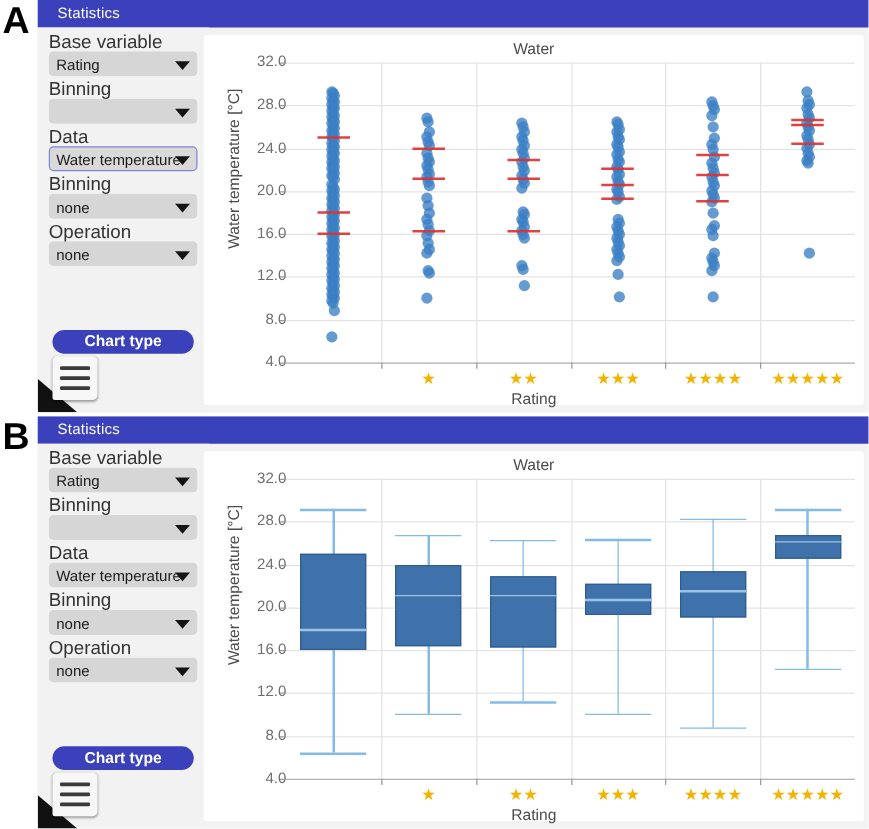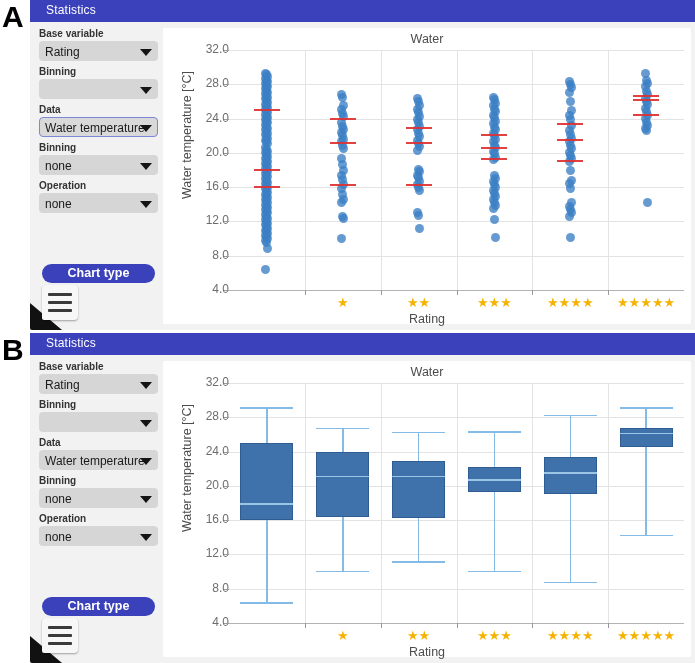--- a/index.html
+++ b/index.html
@@ -37,21 +37,21 @@
     position: absolute; left: 16px; top: 3px;
     color: #ffffff; font-size: 12px; letter-spacing: .2px;
   }
 
   
   .sidebar {
     position: absolute; left: 0; top: 22px; width: 137px; height: 308px;
     background: #f2f2f2;
   }
   .field-label {
-    font-size: 10px; color: #333; margin: 0 0 2px 9px; line-height: 11px; font-weight: bold;
+    font-size: 15px; color: #333; margin: 0 0 2px 9px; line-height: 11px;
   }
   .dropdown {
     position: relative;
     margin: 0 9px 0 9px;
     height: 20px;
     background: #d6d6d6;
     border-radius: 4px;
     border: 1px solid transparent;
   }
   .dropdown.focused { border: 1px solid #7e86d8; background: #d9d9d9; }

